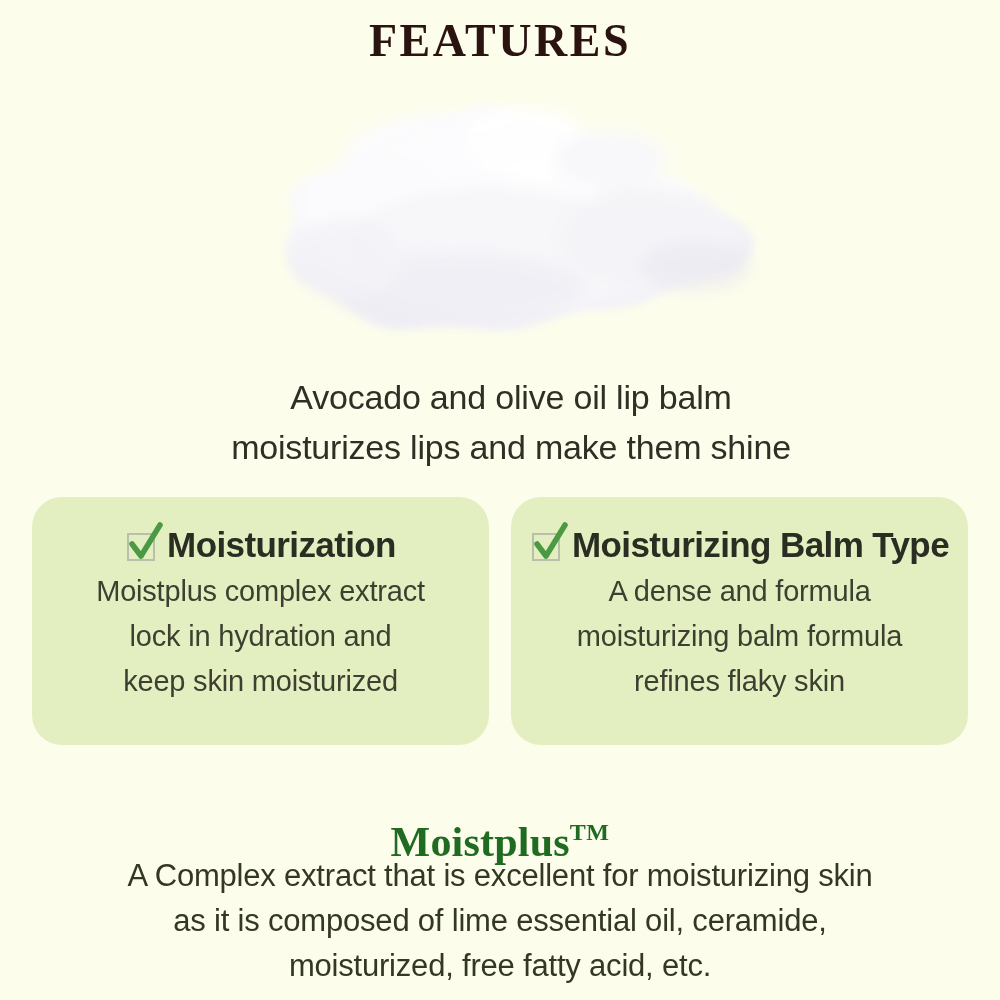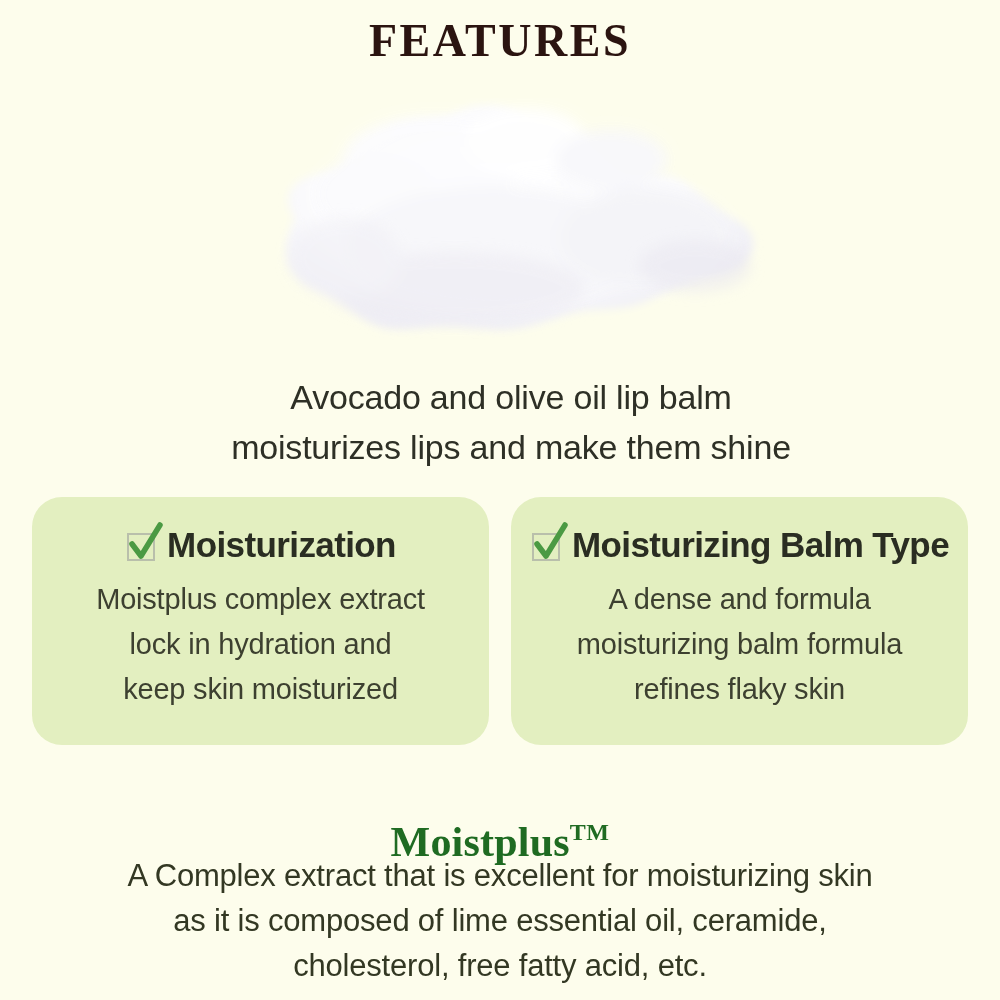--- a/index.html
+++ b/index.html
@@ -114,21 +114,21 @@
     overflow: visible;
   }
   .card-title {
     font-size: 35px;
     font-weight: bold;
     color: #2a2d22;
     letter-spacing: -0.6px;
     white-space: nowrap;
   }
   .card-body {
-    margin-top: 8px;
+    margin-top: 0;
     text-align: center;
     font-size: 29px;
     line-height: 45px;
     color: #3d4030;
     letter-spacing: -0.2px;
   }
   .card-body div { white-space: nowrap; }
 
   
   .brand {
@@ -269,16 +269,16 @@
 
   </div>
 
   <div class="brand">
     <span>Moistplus</span><span class="tm">TM</span>
   </div>
 
   <div class="footer-text">
     <div>A Complex extract that is excellent for moisturizing skin</div>
     <div>as it is composed of lime essential oil, ceramide,</div>
-    <div>cholesterol, free fatty acid, etc.</div>
+    <div>moisturized, free fatty acid, etc.</div>
   </div>
 
 </div>
 
 </body></html>

